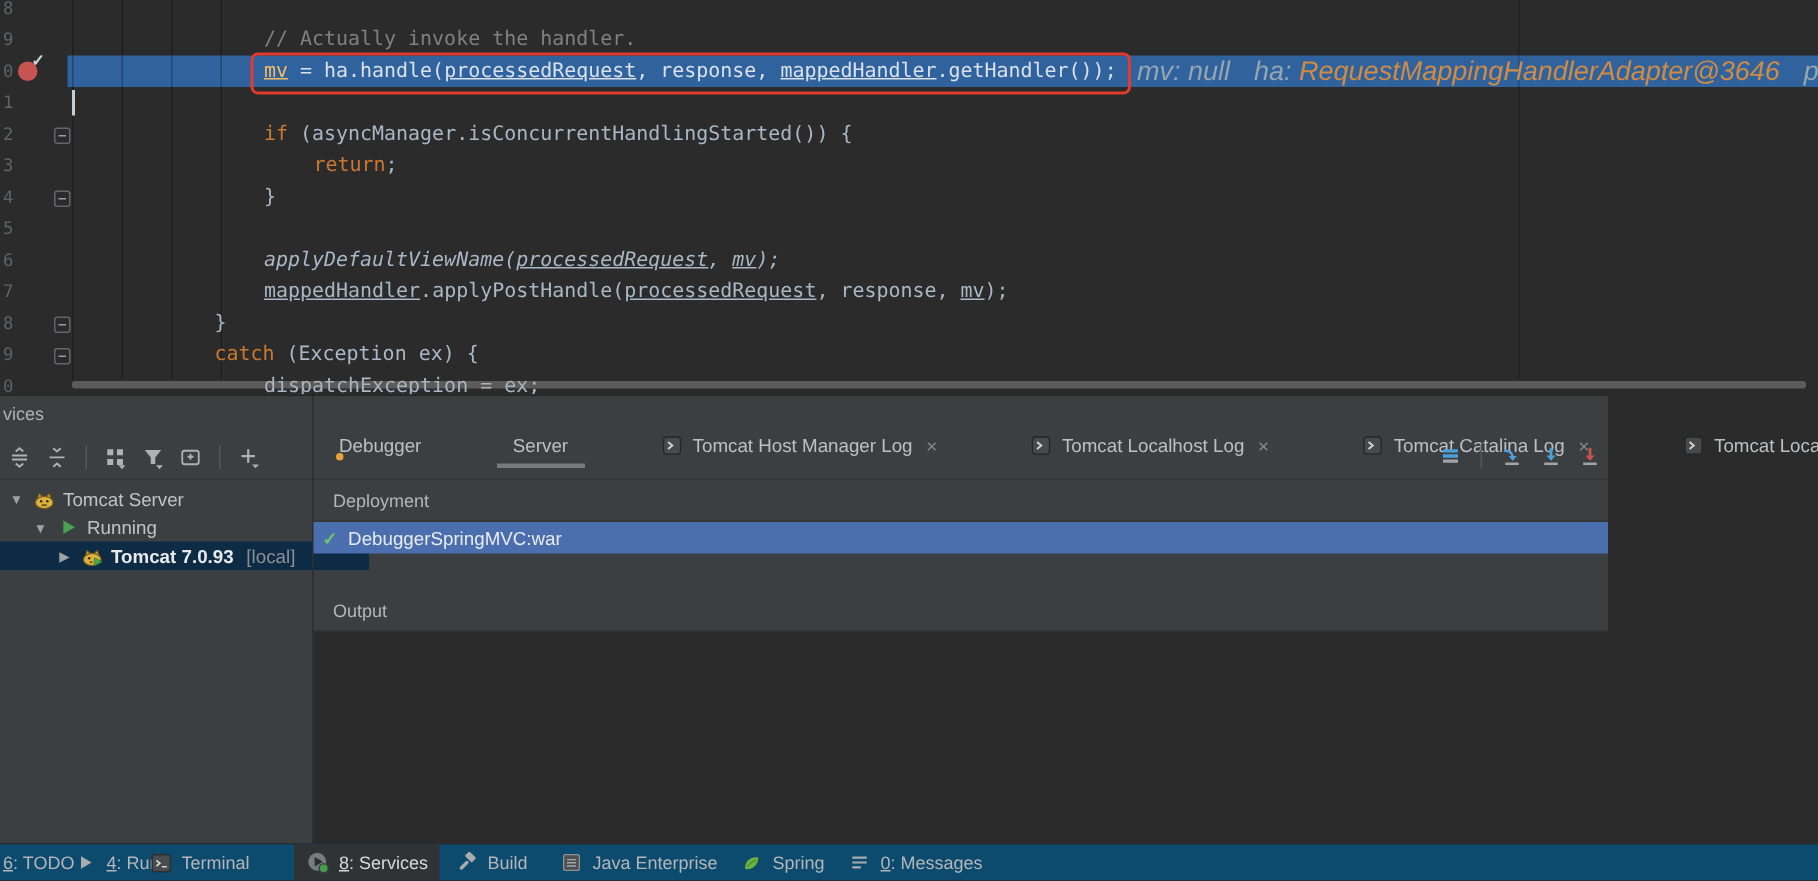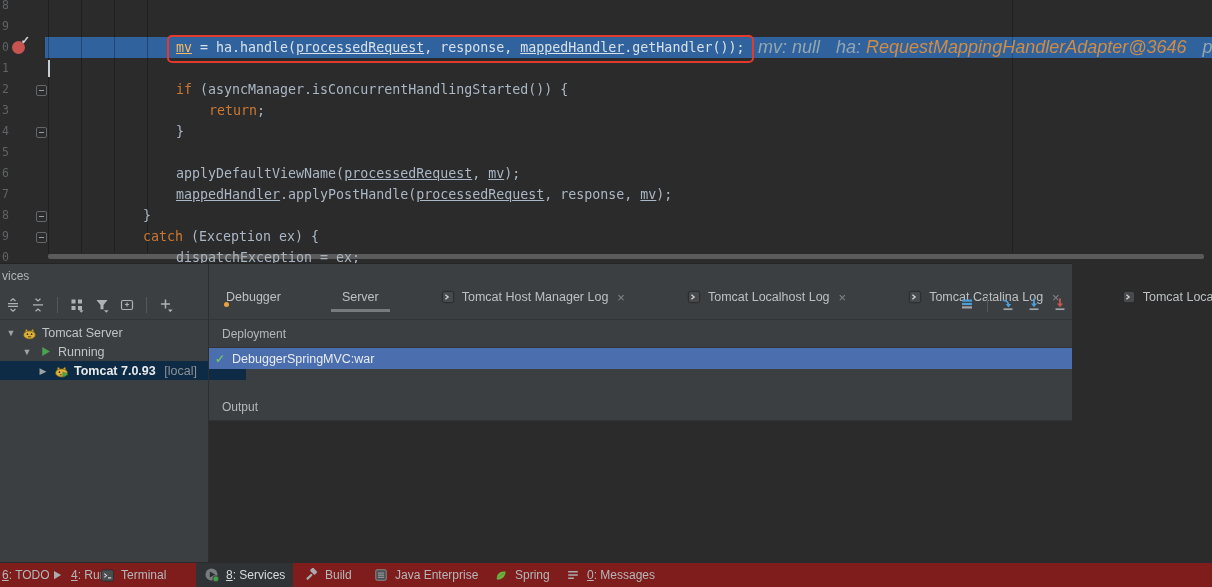--- a/index.html
+++ b/index.html
@@ -55,21 +55,21 @@
   .content{position:absolute;left:0;right:0;top:56px;bottom:0;}
   .dep-h{position:absolute;left:13px;top:7px;font-size:12px;color:#b4b7b9;}
   .hr{position:absolute;left:0;right:0;height:1px;background:#313335;}
   .hr1{top:27px;} .hr2{top:100px;}
   .dep-row{position:absolute;left:0;right:0;top:28px;height:21px;background:#4b6eaf;display:flex;
            align-items:center;gap:7px;padding-left:6px;font-size:12.5px;color:#e8ebed;}
   .dep-check{color:#6cc56a;font-size:12px;font-weight:bold;}
   .out-h{position:absolute;left:13px;top:80px;font-size:12px;color:#b4b7b9;}
   .console{position:absolute;left:0;right:0;top:101px;bottom:0;background:#2b2b2b;}
   
-  .statusbar{position:absolute;left:0;top:562px;width:1212px;height:25px;background:#7f1d1d;border-top:1px solid #292c2e;box-sizing:border-box;}
+  .statusbar{position:absolute;left:0;top:562px;width:1212px;height:25px;background:#0c4a6e;border-top:1px solid #292c2e;box-sizing:border-box;}
   .sb-item{position:absolute;top:0;bottom:0;display:flex;align-items:center;gap:6px;font-size:12px;color:#b4b7b9;white-space:nowrap;}
   .sb-item.active{background:#303335;padding:0 8px;color:#d7dadc;}
   .mn{text-decoration:underline;}
 </style>
 </head>
 <body>
 
 <div class="screen">
   <div class="editor" id="editor">
       <div class="hl-row" style="top: 37px;"></div>
@@ -84,25 +84,26 @@
       <div class="ln" style="top: 58px;">1</div>
       <div class="ln" style="top: 79px;">2</div>
       <div class="ln" style="top: 100px;">3</div>
       <div class="ln" style="top: 121px;">4</div>
       <div class="ln" style="top: 142px;">5</div>
       <div class="ln" style="top: 163px;">6</div>
       <div class="ln" style="top: 184px;">7</div>
       <div class="ln" style="top: 205px;">8</div>
       <div class="ln" style="top: 226px;">9</div>
       <div class="ln" style="top: 247px;">0</div>
+      <div class="code-line" style="top: 16px; left: 176px;"><span class="tk-c">// Actually invoke the handler.</span></div>
       <div class="code-line line-hl" style="top: 37px; left: 176px;"><span class="tk-f">mv</span><span class="tk-p"> = ha.handle(</span><span class="tk-u">processedRequest</span><span class="tk-p">, response, </span><span class="tk-u">mappedHandler</span><span class="tk-p">.getHandler());</span></div>
       <div class="code-line" style="top: 79px; left: 176px;"><span class="tk-k">if</span><span class="tk-p"> (asyncManager.isConcurrentHandlingStarted()) {</span></div>
       <div class="code-line" style="top: 100px; left: 209px;"><span class="tk-k">return</span><span class="tk-p">;</span></div>
       <div class="code-line" style="top: 121px; left: 176px;"><span class="tk-p">}</span></div>
-      <div class="code-line" style="top: 163px; left: 176px;"><span class="tk-p">applyDefaultViewName(</span><span class="tk-u">processedRequest</span><span class="tk-p">, </span><span class="tk-u">mv</span><span class="tk-p">);</span></div>
+      <div class="code-line" style="top: 163px; left: 176px; font-style: italic;"><span class="tk-p">applyDefaultViewName(</span><span class="tk-u">processedRequest</span><span class="tk-p">, </span><span class="tk-u">mv</span><span class="tk-p">);</span></div>
       <div class="code-line" style="top: 184px; left: 176px;"><span class="tk-u">mappedHandler</span><span class="tk-p">.applyPostHandle(</span><span class="tk-u">processedRequest</span><span class="tk-p">, response, </span><span class="tk-u">mv</span><span class="tk-p">);</span></div>
       <div class="code-line" style="top: 205px; left: 143px;"><span class="tk-p">}</span></div>
       <div class="code-line" style="top: 226px; left: 143px;"><span class="tk-k">catch</span><span class="tk-p"> (Exception ex) {</span></div>
       <div class="code-line" style="top: 247px; left: 176px;"><span class="tk-p">dispatchException = ex;</span></div>
       <div class="fold" style="top: 85px;"></div>
       <div class="fold" style="top: 127px;"></div>
       <div class="fold" style="top: 211px;"></div>
       <div class="fold" style="top: 232px;"></div>
       <div class="bp" style="top: 41px;">
         <span class="bp-check">✓</span>

